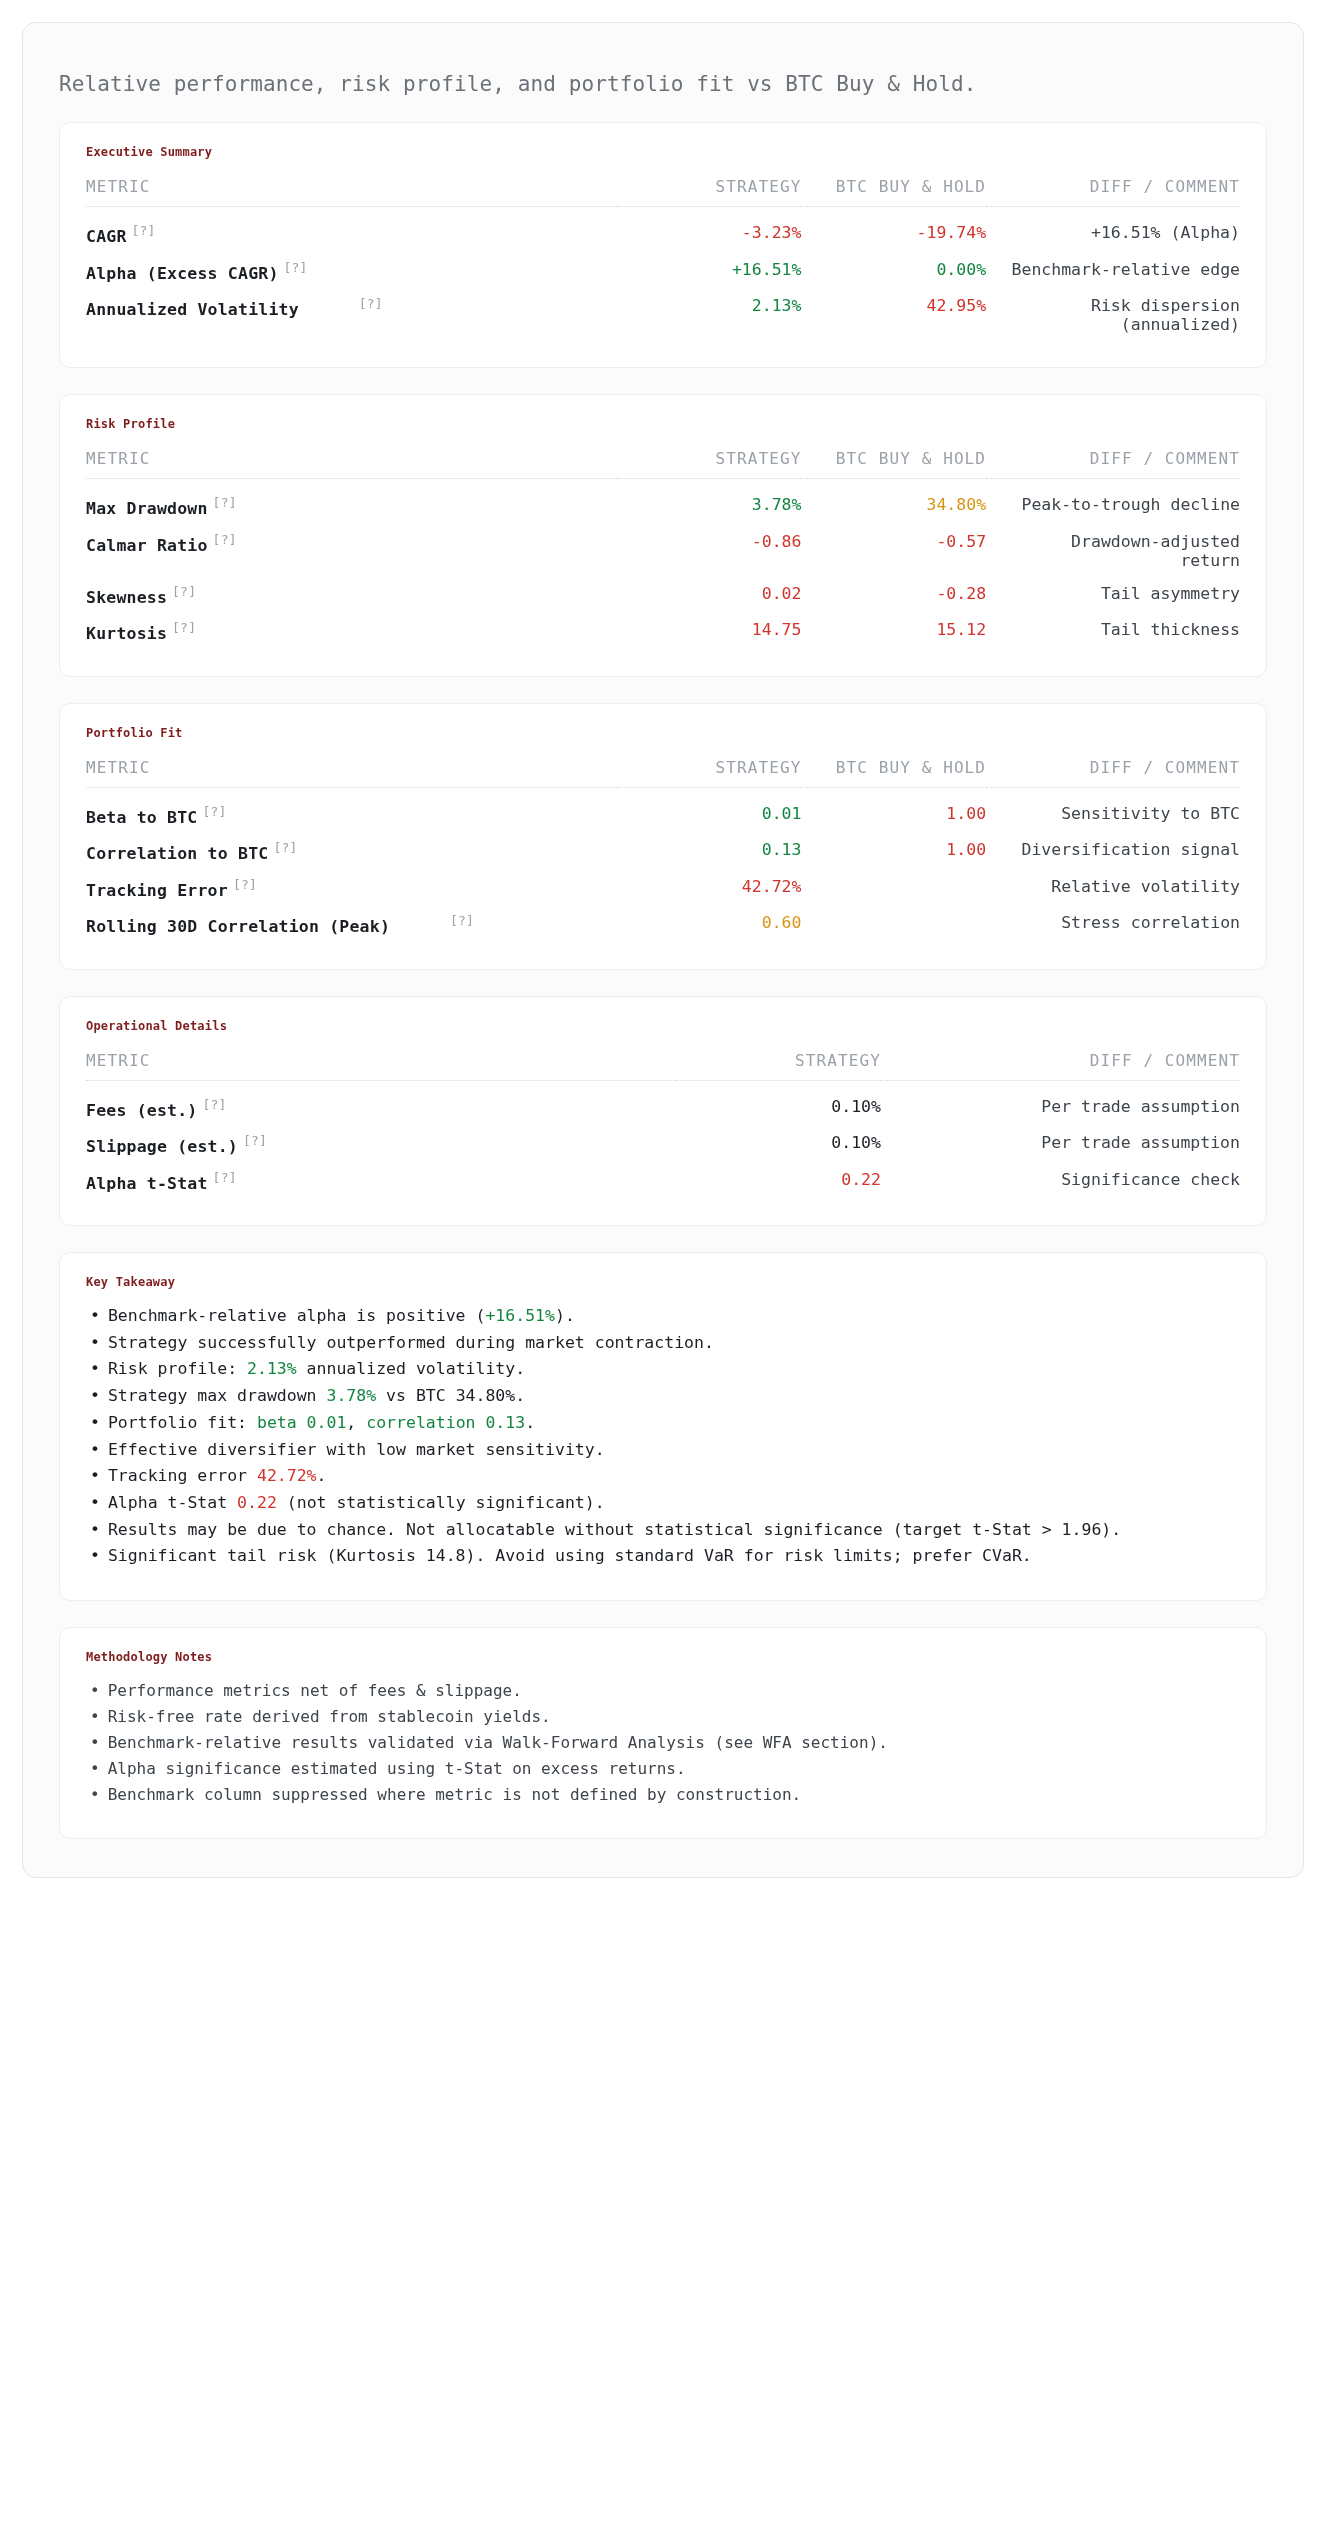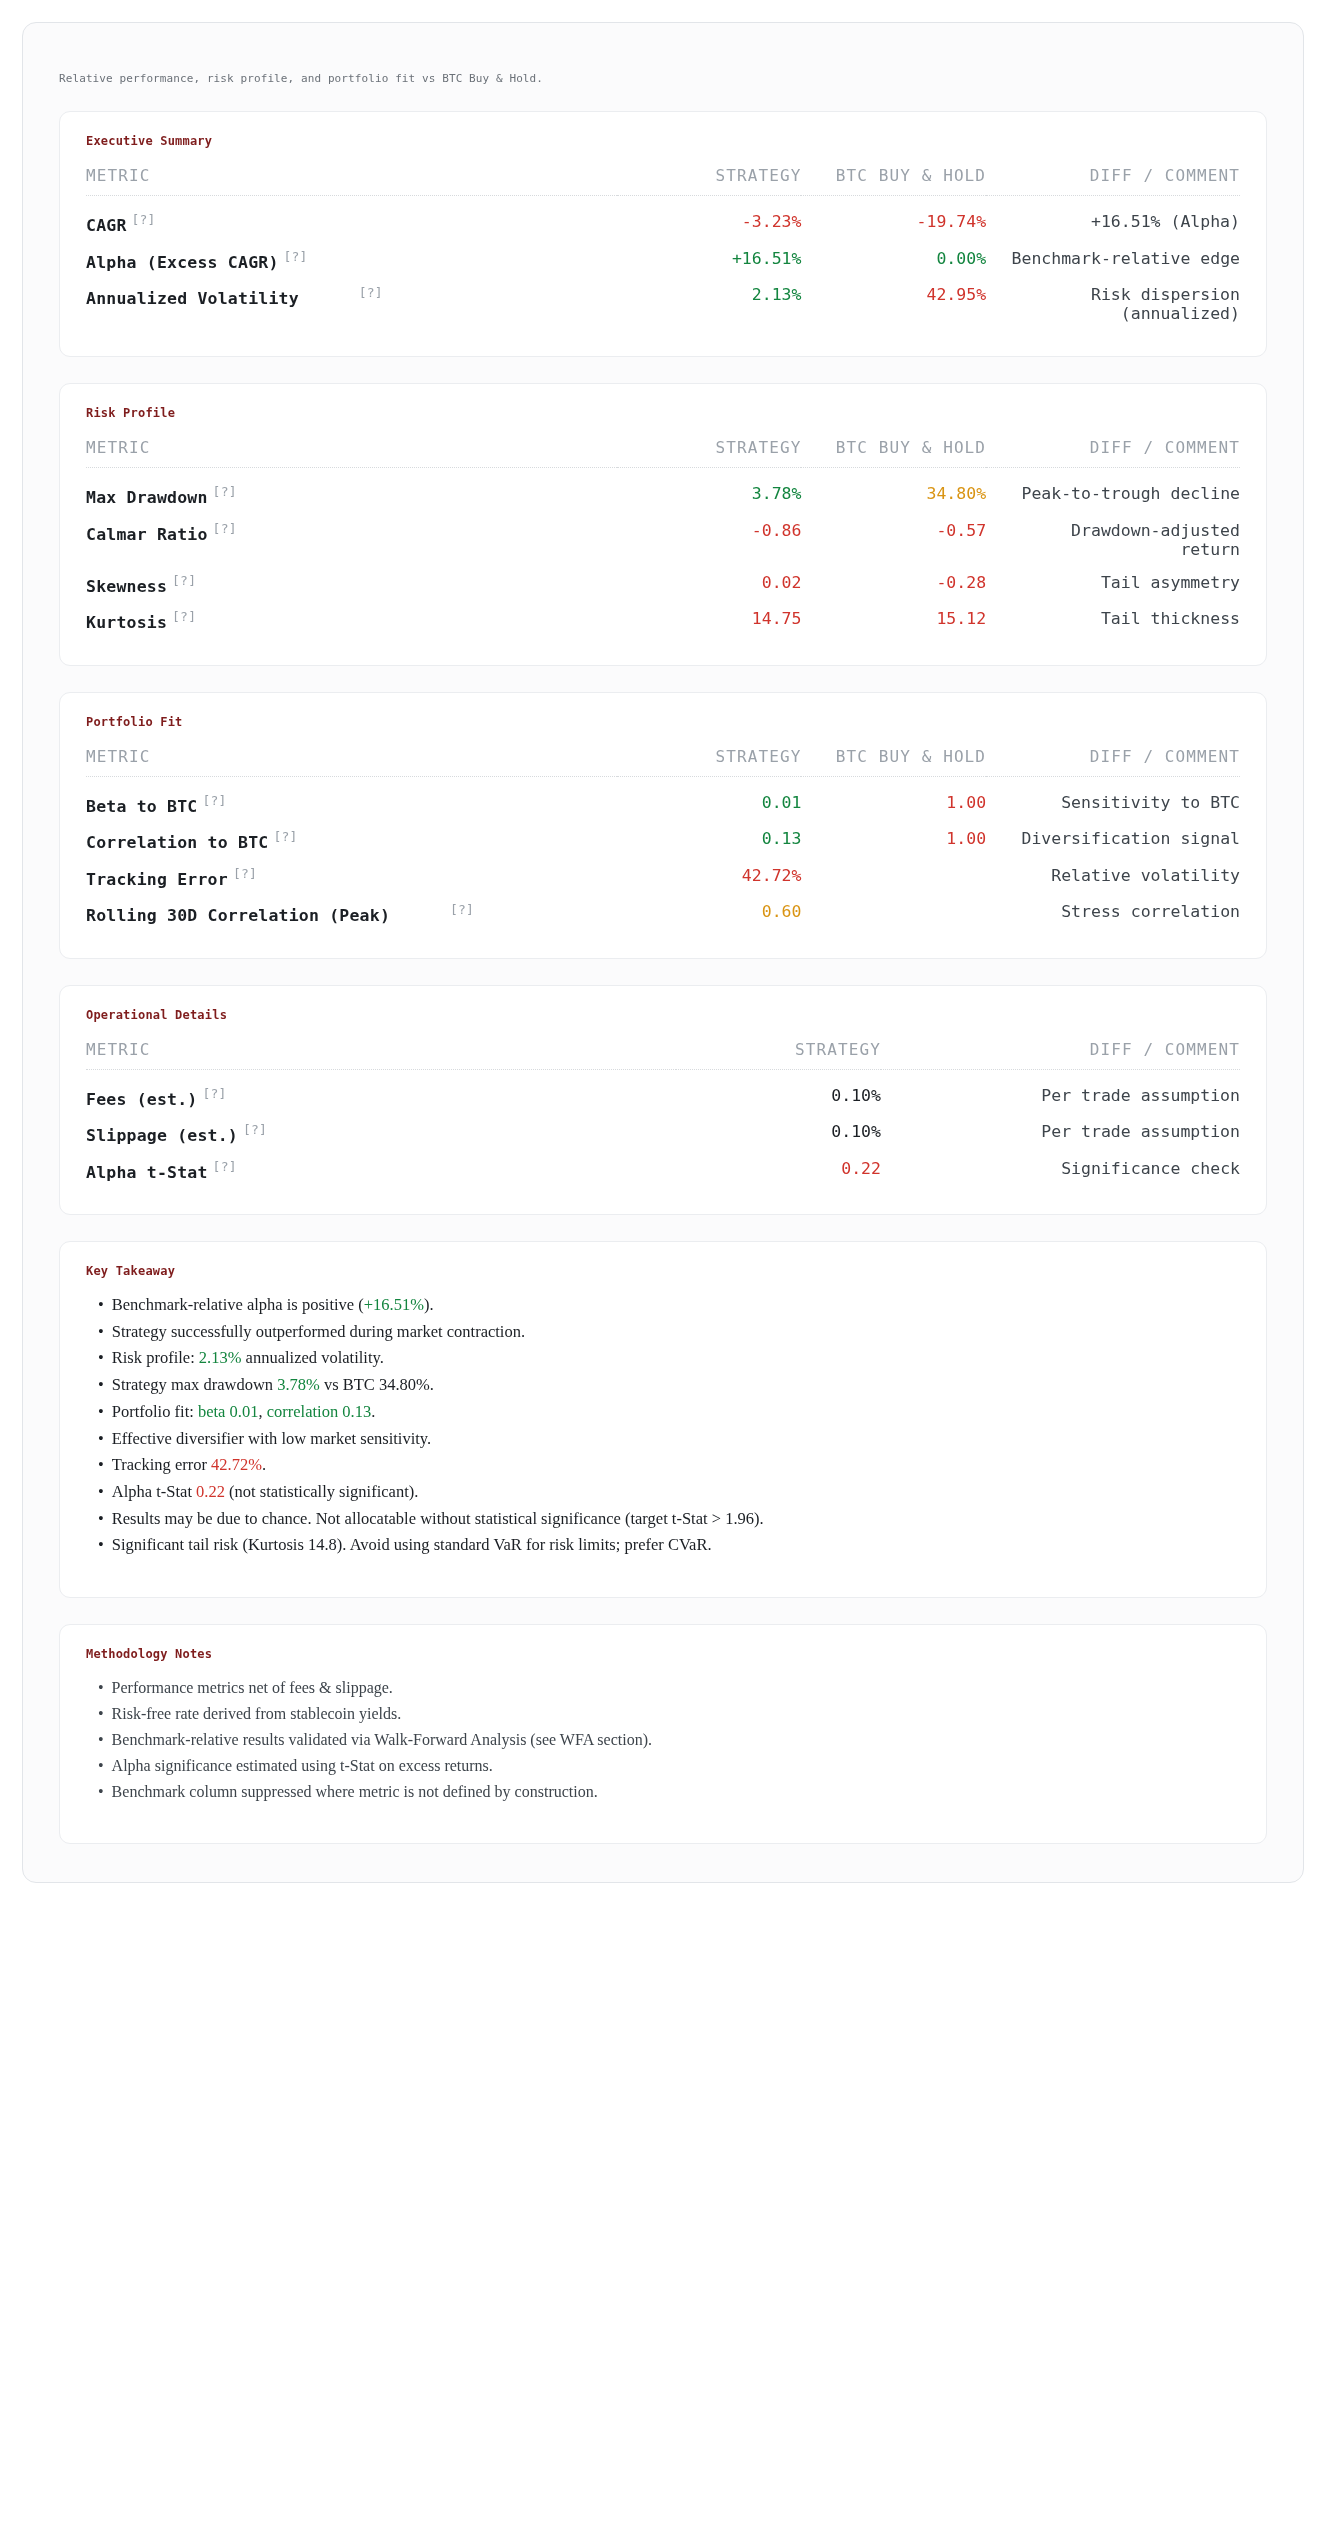--- a/index.html
+++ b/index.html
@@ -39,21 +39,21 @@
     font-weight: normal;
     letter-spacing: 0;
   }
   .collapse {
     font-size: 19px;
     color: #6d757d;
     letter-spacing: 1px;
   }
   .subtitle {
     margin-top: 17px;
-    font-size: 11px;
+    font-size: 21px;
     color: #6b7178;
     letter-spacing: 0.1px;
   }
   .card {
     margin-top: 26px;
     background: #ffffff;
     border: 1px solid #ebedf0;
     border-radius: 11px;
     padding: 22px 26px 26px 26px;
   }
@@ -116,23 +116,22 @@
   .metric-help {
     font-weight: normal;
     color: #9aa1a9;
     font-size: 13px;
     vertical-align: super;
     margin-left: 5px;
   }
   .metric-help.far { margin-left: 60px; }
   .takeaway-card ul, .notes-card ul {
     list-style: none;
-    margin: 12px;
+    margin: 4px;
     padding: 0;
-    font-family: Liberation Serif, serif;
   }
   .takeaway-card li {
     font-size: 16.5px;
     line-height: 1.62;
     color: #1b1f24;
     padding-left: 0;
   }
   .notes-card li {
     font-size: 16px;
     line-height: 1.62;

